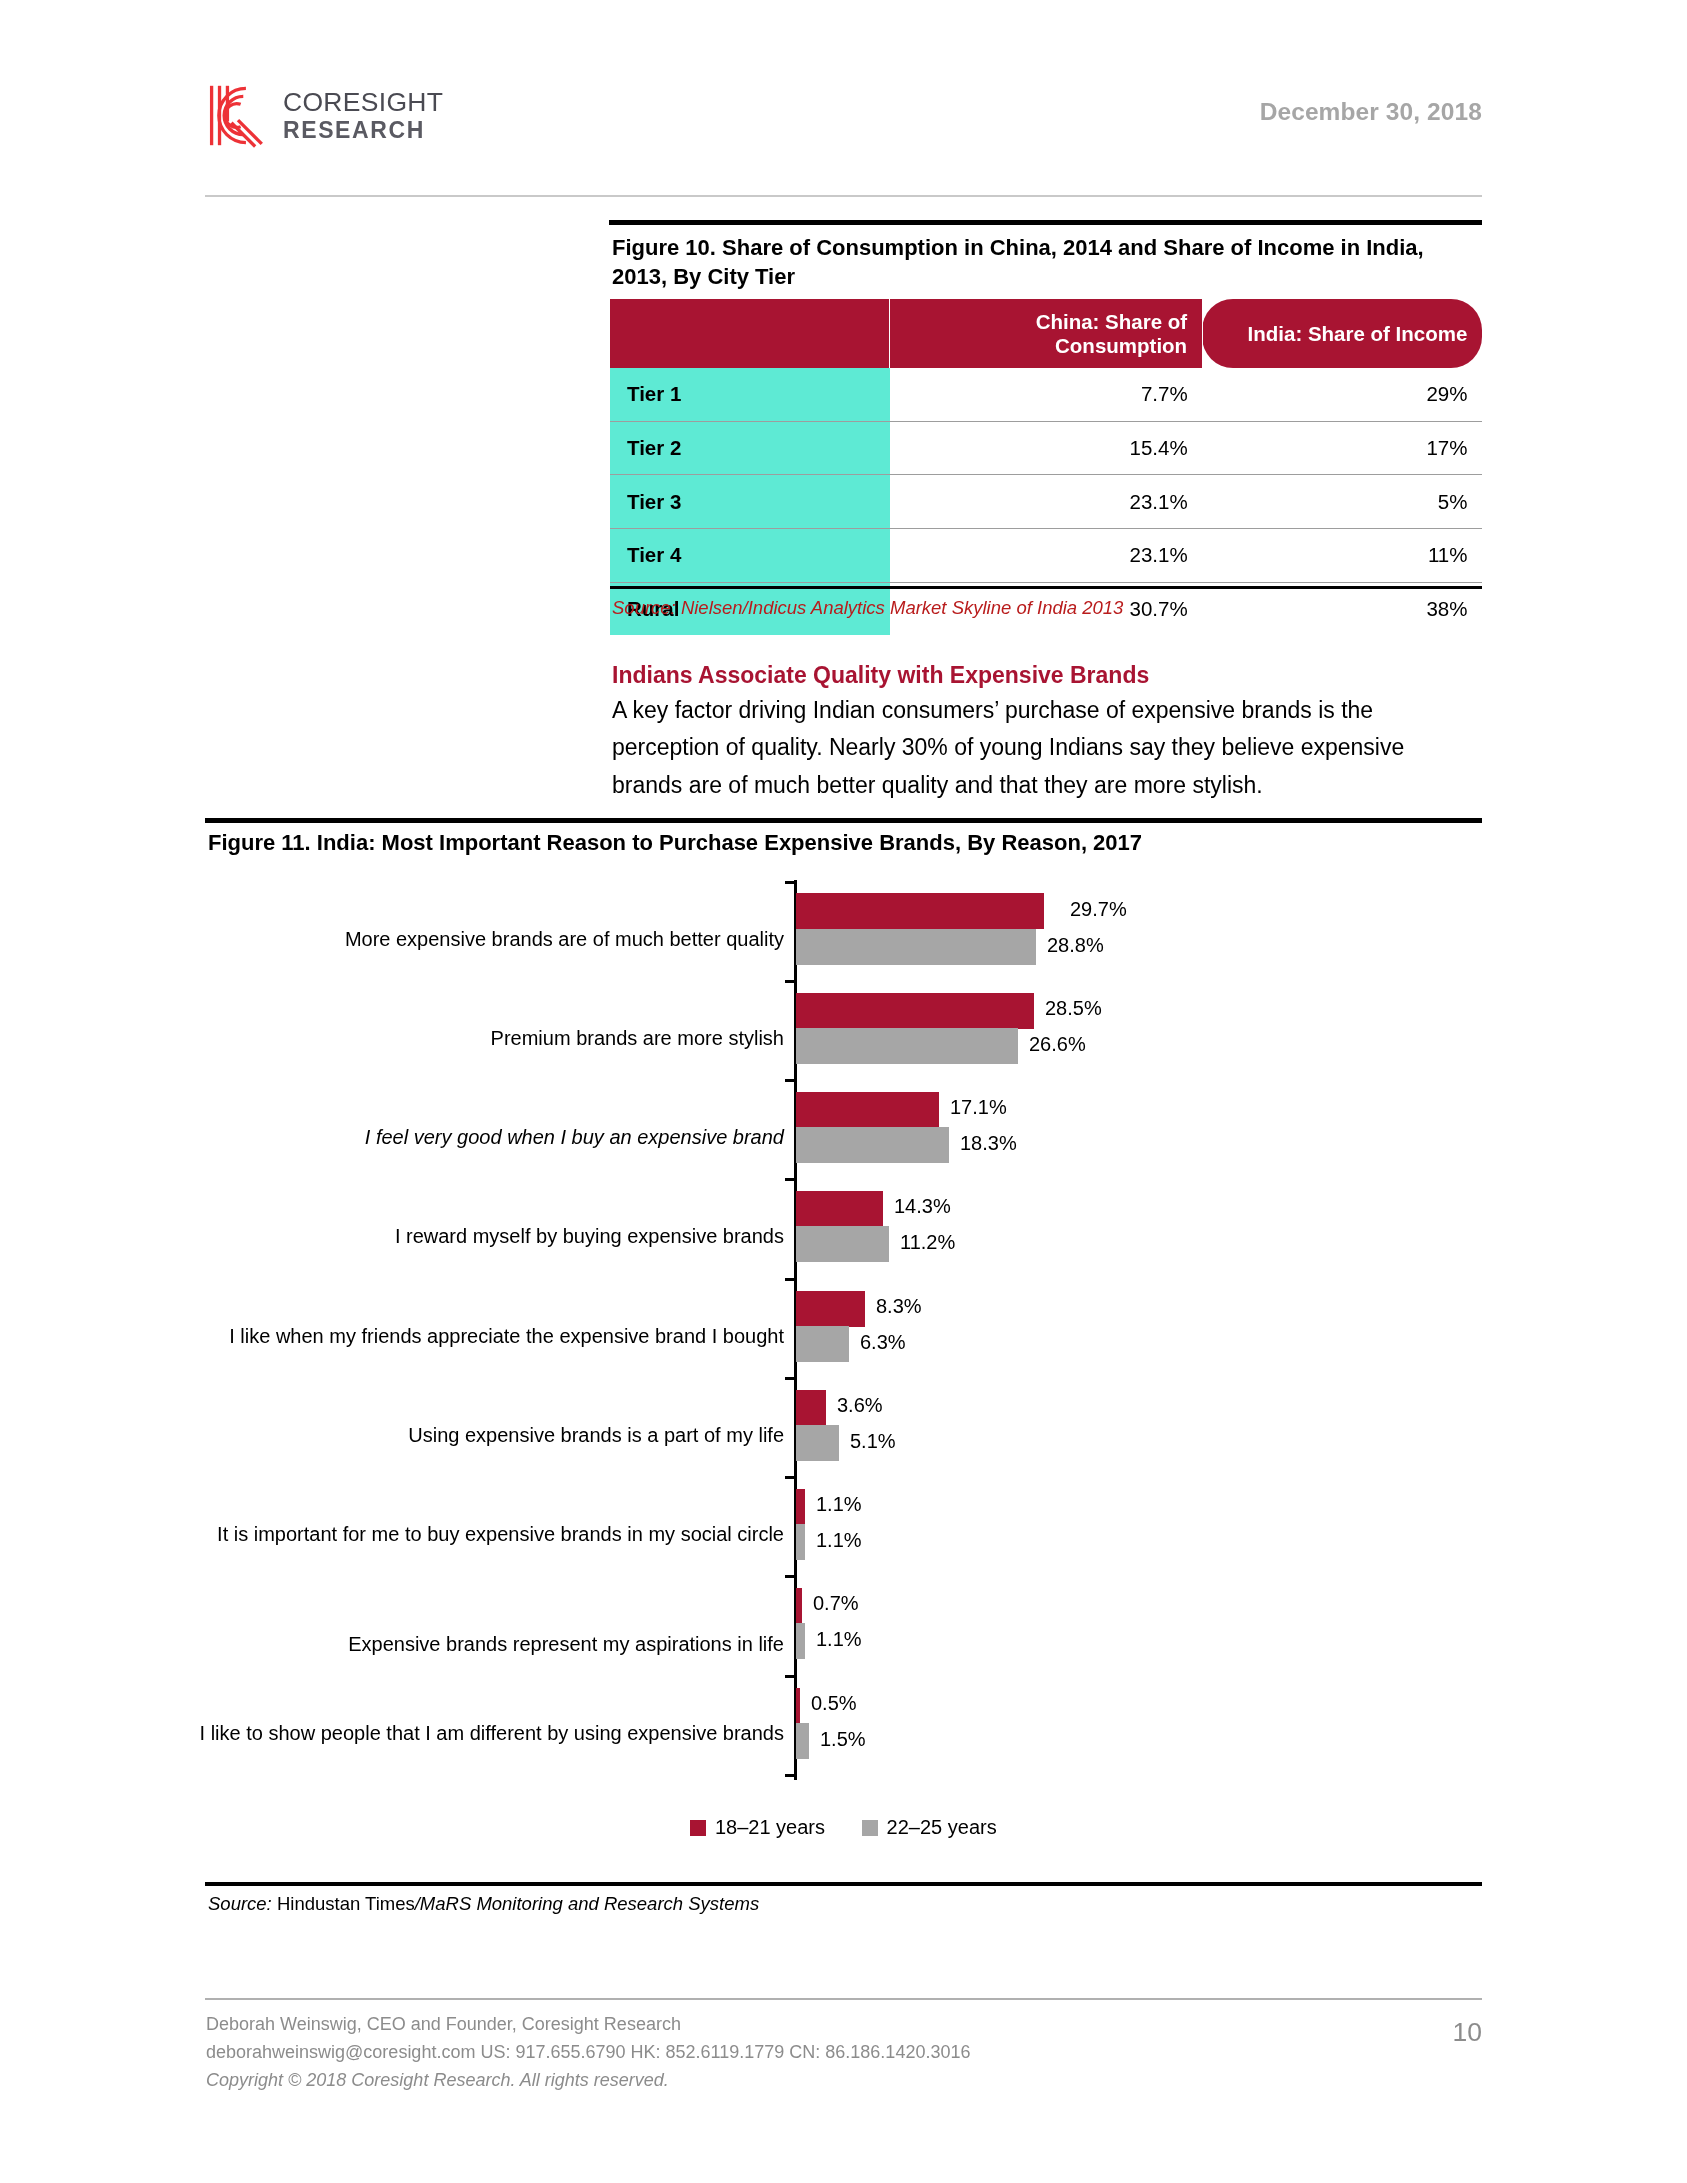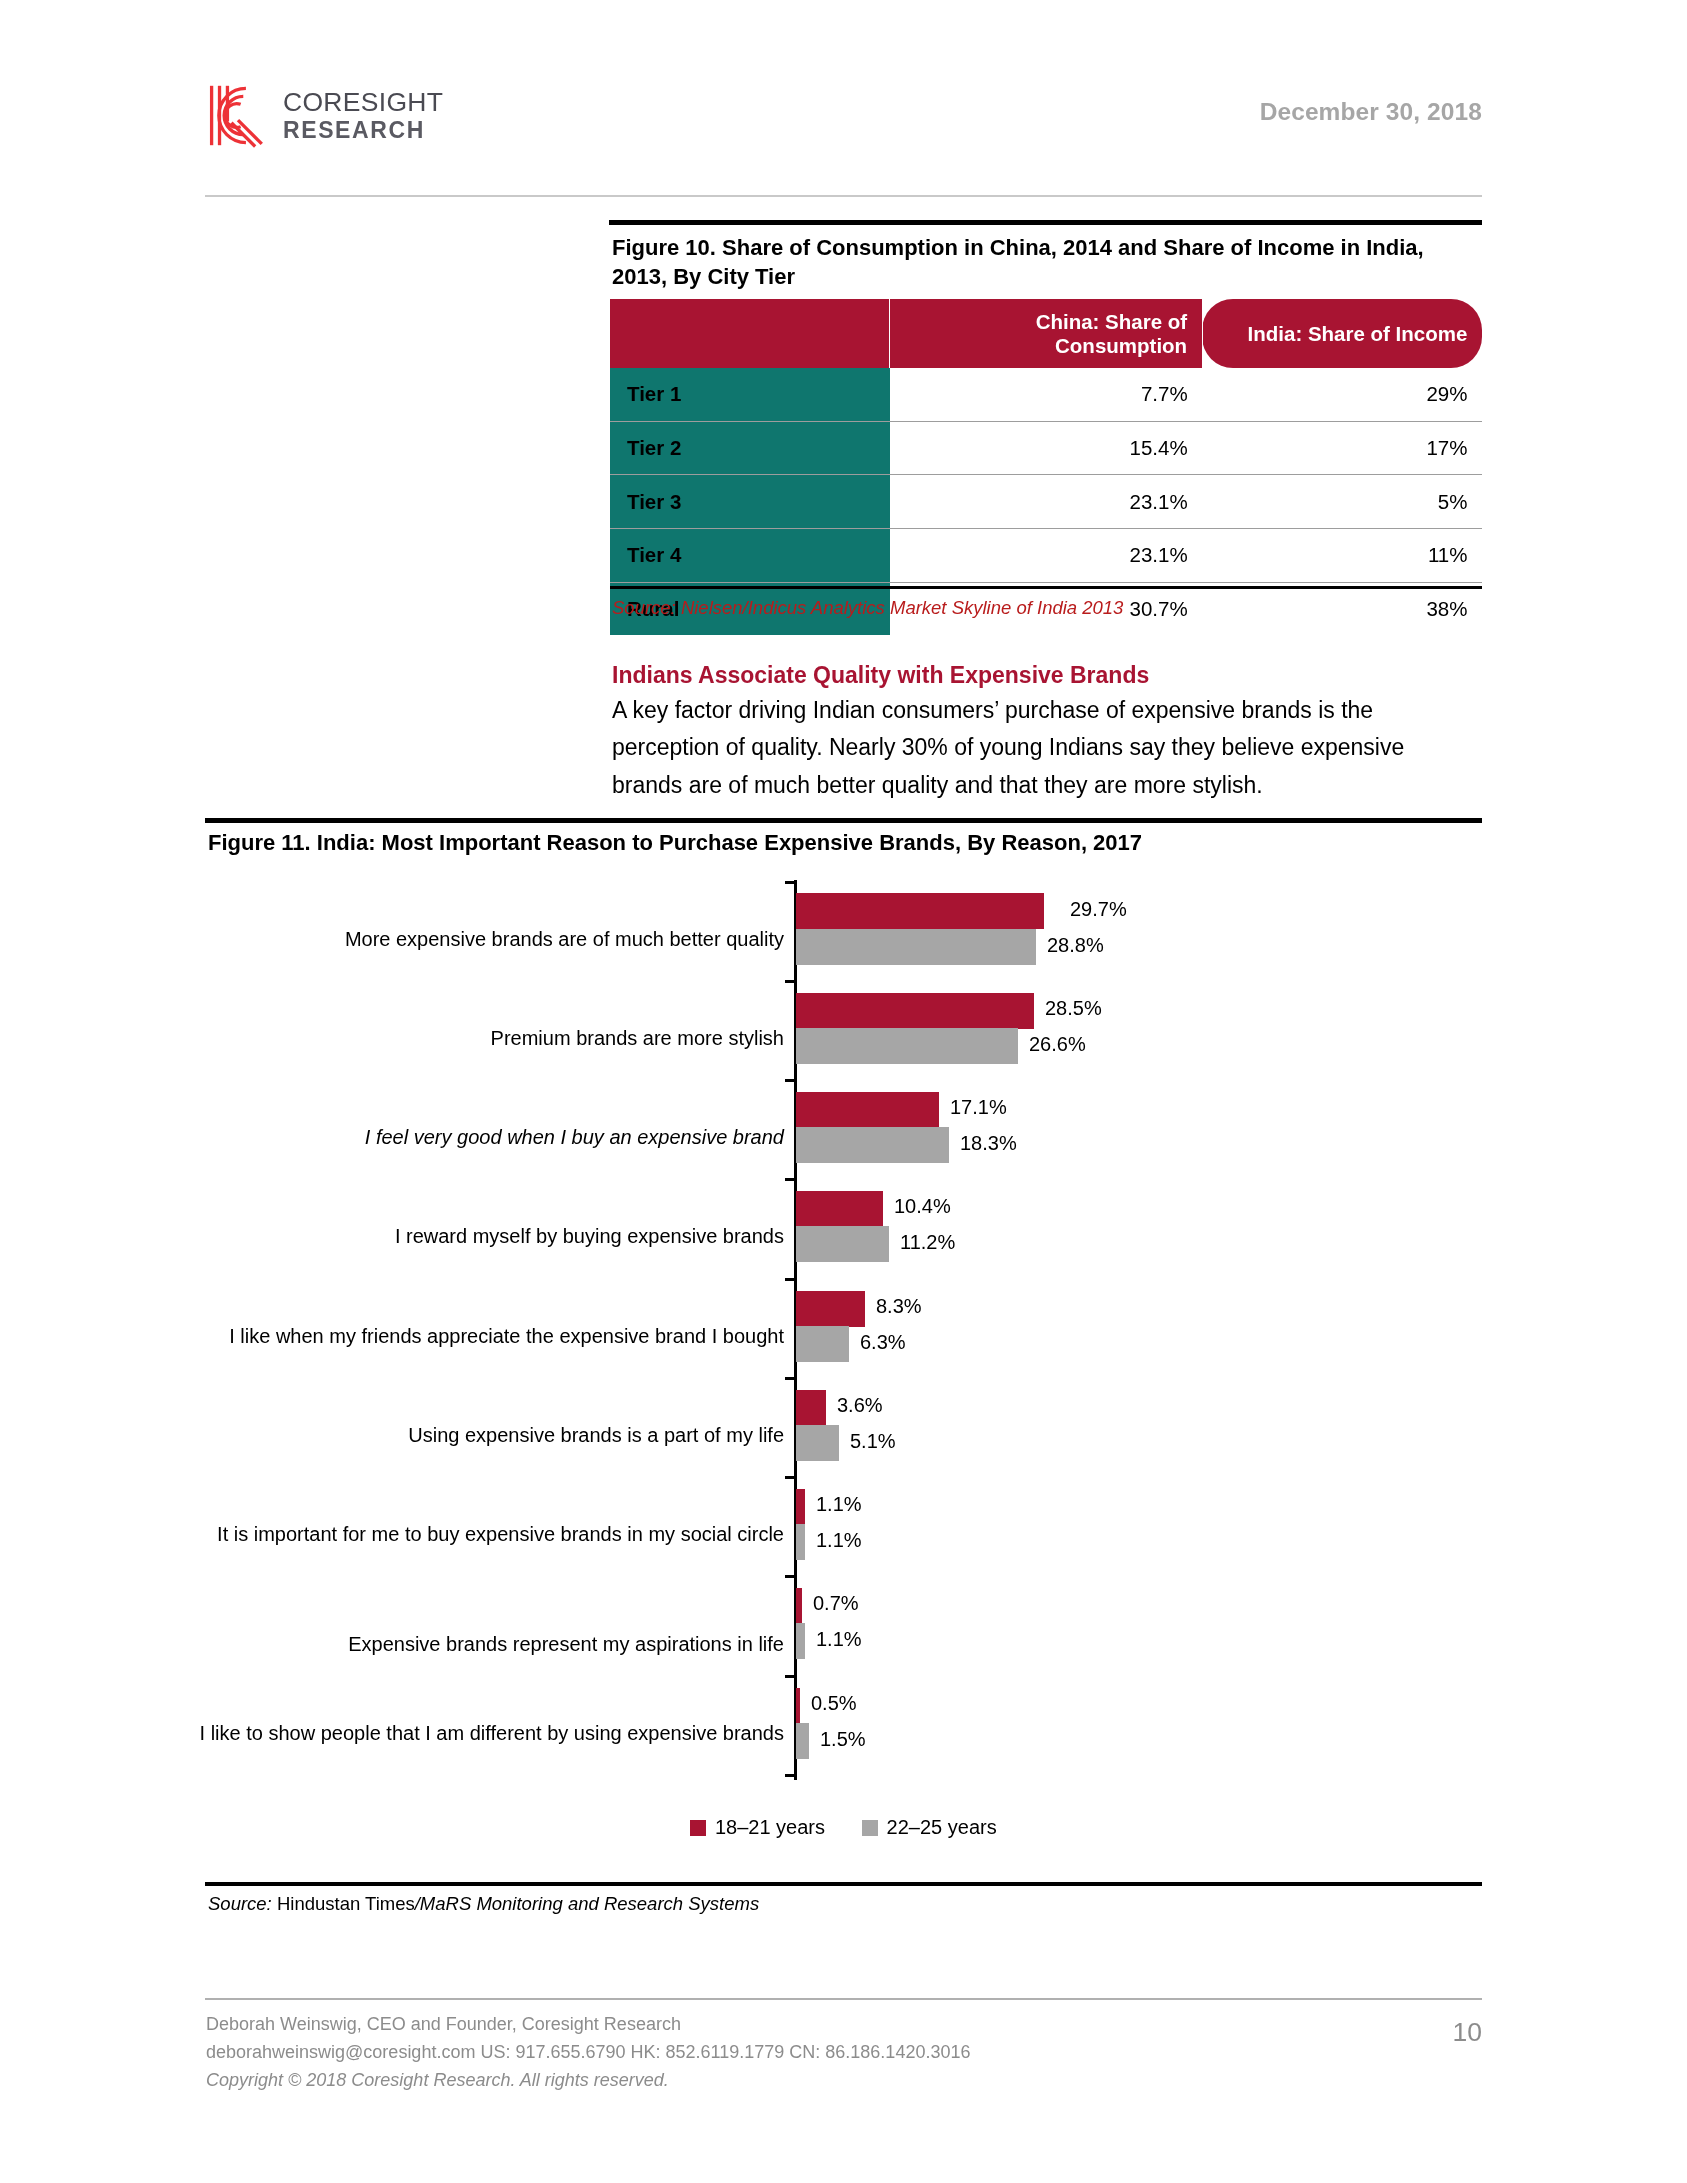--- a/index.html
+++ b/index.html
@@ -40,21 +40,21 @@
     text-align:right; padding:10.6px 14.6px 10.6px 8px; height:32px; vertical-align:middle;
     border-right:1.3px solid #ffffff;
   }
   table.tbl th.blank { background:#a81432; border-right:1.3px solid #ffffff; }
   table.tbl th:last-child { border-right:none; }
   table.tbl td {
     font-size:20.5px; padding:9.3px 14.6px 9.3px 8px; height:34px; vertical-align:middle;
     border-bottom:1.3px solid #9d9d9d; background:#ffffff; text-align:right;
   }
   table.tbl td.rowhead {
-    background:#0f766e; font-weight:bold; text-align:left; padding-left:17px;
+    background:#5eead4; font-weight:bold; text-align:left; padding-left:17px;
     border-bottom:1.3px solid #9d9d9d;
   }
   table.tbl tr:last-child td { border-bottom:none; }
   .tbl-bottomrule { position:absolute; left:610px; top:586px; width:872px; height:3.3px; background:#000; }
   .fig10-source {
     position:absolute; left:612px; top:597px; width:860px;
     font-size:18.5px; font-style:italic; color:#b91c1c;
   }
 
   
@@ -218,21 +218,21 @@
         <div class="grp" style="top: 205px; height: 99px;">
           <div class="cat-label" style="top: 41px; font-style: italic;">I feel very good when I buy an expensive brand</div>
           <div class="bar red" style="top: 6.6px; width: 143px; height: 36px;"></div>
           <div class="val" style="left: 745px; top: 11.2px;">17.1%</div>
           <div class="bar gray" style="top: 42px; width: 153px; height: 36px;"></div>
           <div class="val" style="left: 755px; top: 47px;">18.3%</div>
         </div>
         <div class="grp" style="top: 304px; height: 99px;">
           <div class="cat-label" style="top: 41px;">I reward myself by buying expensive brands</div>
           <div class="bar red" style="top: 6.6px; width: 87px; height: 36px;"></div>
-          <div class="val" style="left: 689px; top: 11.2px;">10.4%</div>
+          <div class="val" style="left: 689px; top: 11.2px;">14.3%</div>
           <div class="bar gray" style="top: 42px; width: 93px; height: 36px;"></div>
           <div class="val" style="left: 695px; top: 47px;">11.2%</div>
         </div>
         <div class="grp" style="top: 404px; height: 99px;">
           <div class="cat-label" style="top: 41px;">I like when my friends appreciate the expensive brand I bought</div>
           <div class="bar red" style="top: 6.6px; width: 69px; height: 36px;"></div>
           <div class="val" style="left: 671px; top: 11.2px;">8.3%</div>
           <div class="bar gray" style="top: 42px; width: 53px; height: 36px;"></div>
           <div class="val" style="left: 655px; top: 47px;">6.3%</div>
         </div>

